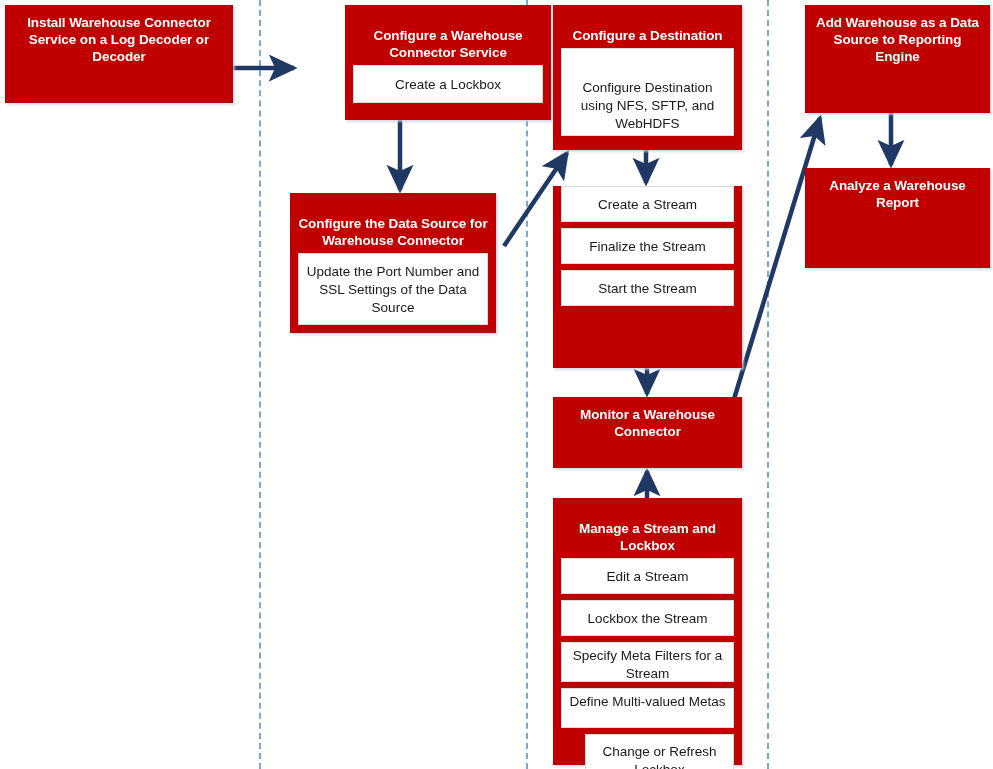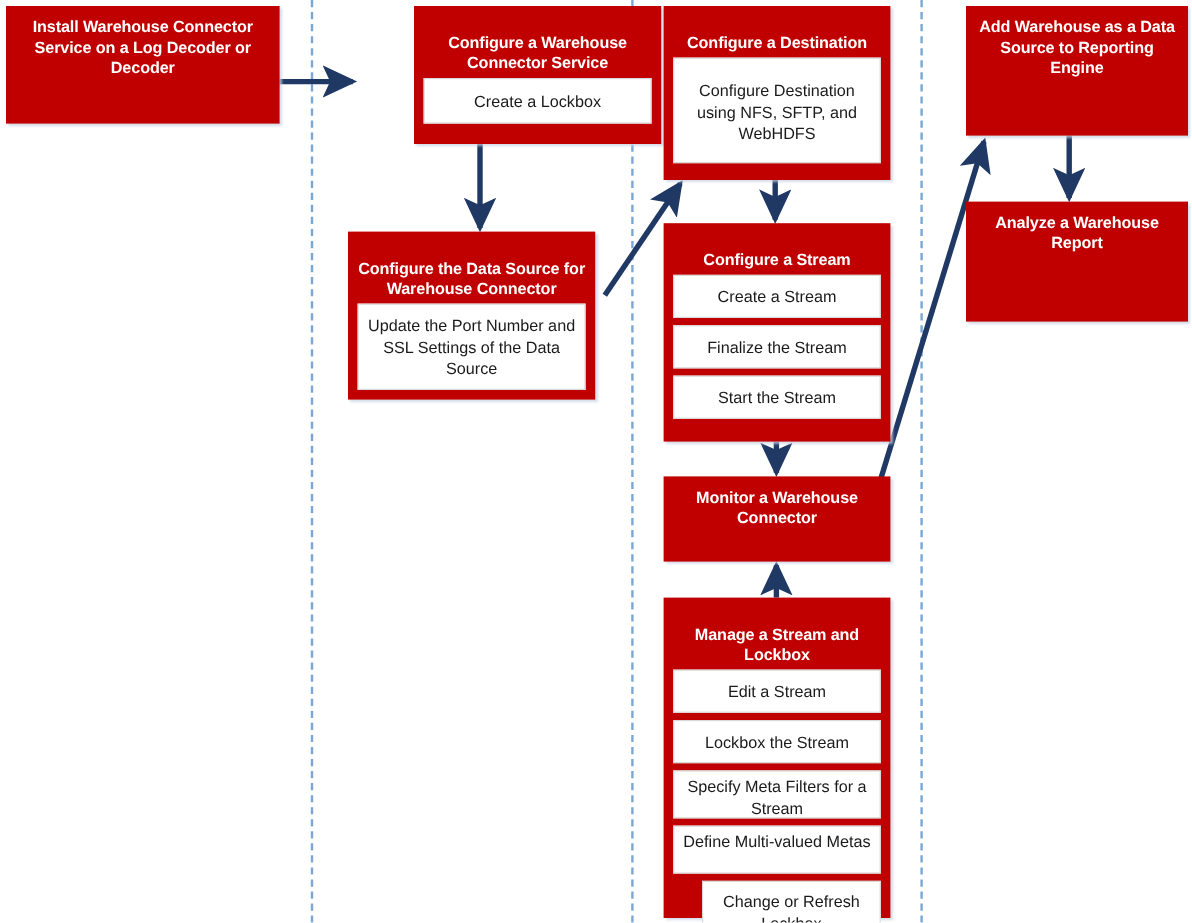--- a/index.html
+++ b/index.html
@@ -102,37 +102,36 @@
   <div class="node" style="left:297px; top:5px; width:206px; height:115px;margin-left:48px;">
     <div class="node-title">Configure a Warehouse Connector Service</div>
     <div class="sub-list">
       <div class="sub-item" style="height:38px;line-height:24px;">Create a Lockbox</div>
     </div>
   </div>
 
   <div class="node" style="left:553px; top:5px; width:189px; height:145px;">
     <div class="node-title">Configure a Destination</div>
     <div class="sub-list">
-      <div class="sub-item" style="height:88px;padding-top:18px;">Configure Destination using NFS, SFTP, and WebHDFS</div>
+      <div class="sub-item" style="height:88px;padding-top:30px;">Configure Destination using NFS, SFTP, and WebHDFS</div>
     </div>
   </div>
 
   <div class="node plain" style="left:805px; top:5px; width:185px; height:108px;">
     <div class="node-title">Add Warehouse as a Data Source to Reporting Engine</div>
   </div>
 
   <div class="node" style="left:290px; top:193px; width:206px; height:140px;">
     <div class="node-title">Configure the Data Source for Warehouse Connector</div>
     <div class="sub-list">
       <div class="sub-item" style="height:72px;padding-top:9px;">Update the Port Number and SSL Settings of the Data Source</div>
     </div>
   </div>
 
   <div class="node" style="left:553px; top:186px; width:189px; height:182px;">
-    <div class="node-title">Configure a Stream</div>
     <div class="sub-list">
       <div class="sub-item" style="height:36px;line-height:22px;">Create a Stream</div>
       <div class="sub-item" style="height:36px;line-height:22px;">Finalize the Stream</div>
       <div class="sub-item" style="height:36px;line-height:22px;">Start the Stream</div>
     </div>
   </div>
 
   <div class="node plain" style="left:805px; top:168px; width:185px; height:100px;">
     <div class="node-title">Analyze a Warehouse Report</div>
   </div>

